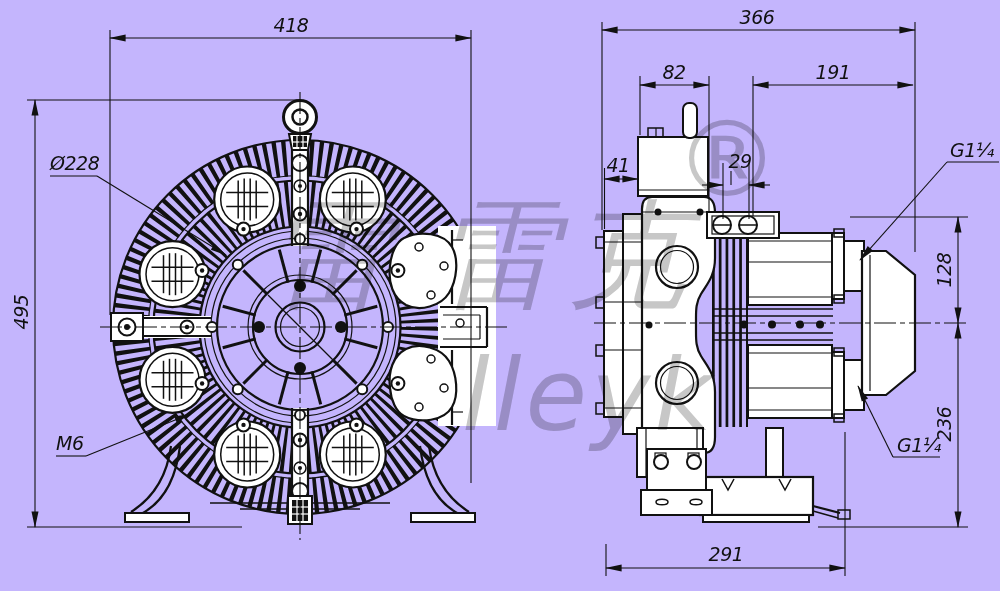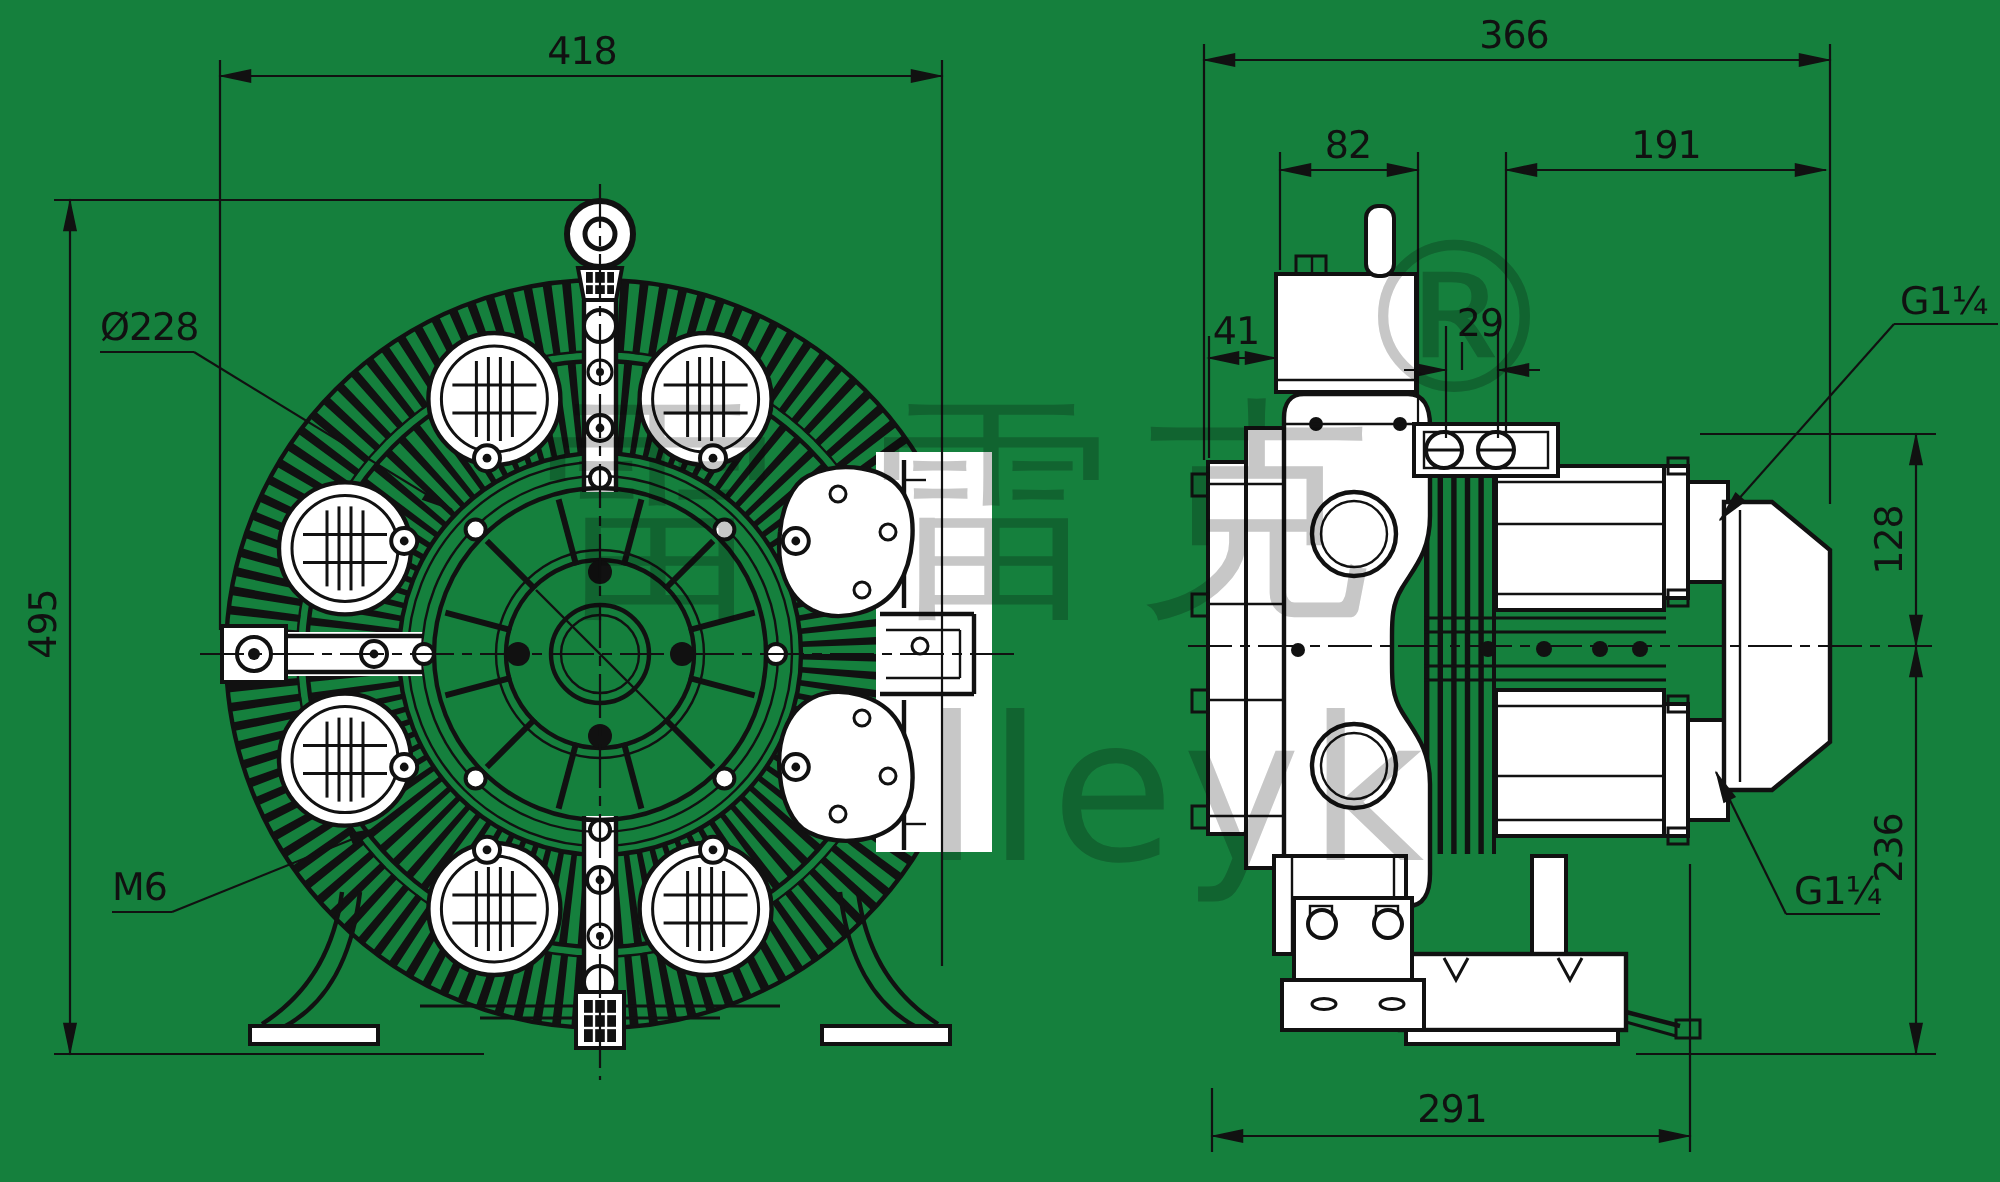--- a/index.html
+++ b/index.html
@@ -1,17 +1,17 @@
 <!DOCTYPE html>
 <html><head>
 <meta charset="utf-8">
 <style>
   html,body{margin:0;padding:0;background:#fff;}
-  .stage{position:relative;width:1000px;height:591px;background:#15803d;overflow:hidden;
-         font-family:"DejaVu Sans",sans-serif;}
+  .stage{position:relative;width:1000px;height:591px;background:#c4b5fd;overflow:hidden;
+         font-family:"DejaVu Sans",sans-serif;font-style:italic;}
   svg{display:block}
   .ln{stroke:#111;stroke-width:2.2;fill:none;stroke-linecap:butt}
   .l15{stroke:#111;stroke-width:1.5;fill:none}
   .t1{stroke:#111;stroke-width:1.2;fill:none}
   .wf{fill:#fff;stroke:#111;stroke-width:2.2}
   .wf2{fill:#fff;stroke:#111;stroke-width:2}
   .blk{fill:#111;stroke:none}
   .dim{stroke:#111;stroke-width:1.1;fill:none}
   .cl{stroke:#111;stroke-width:1.1;fill:none;stroke-dasharray:22 4 5 4}
   text.d{font-size:19px;fill:#111;letter-spacing:-0.5px}

